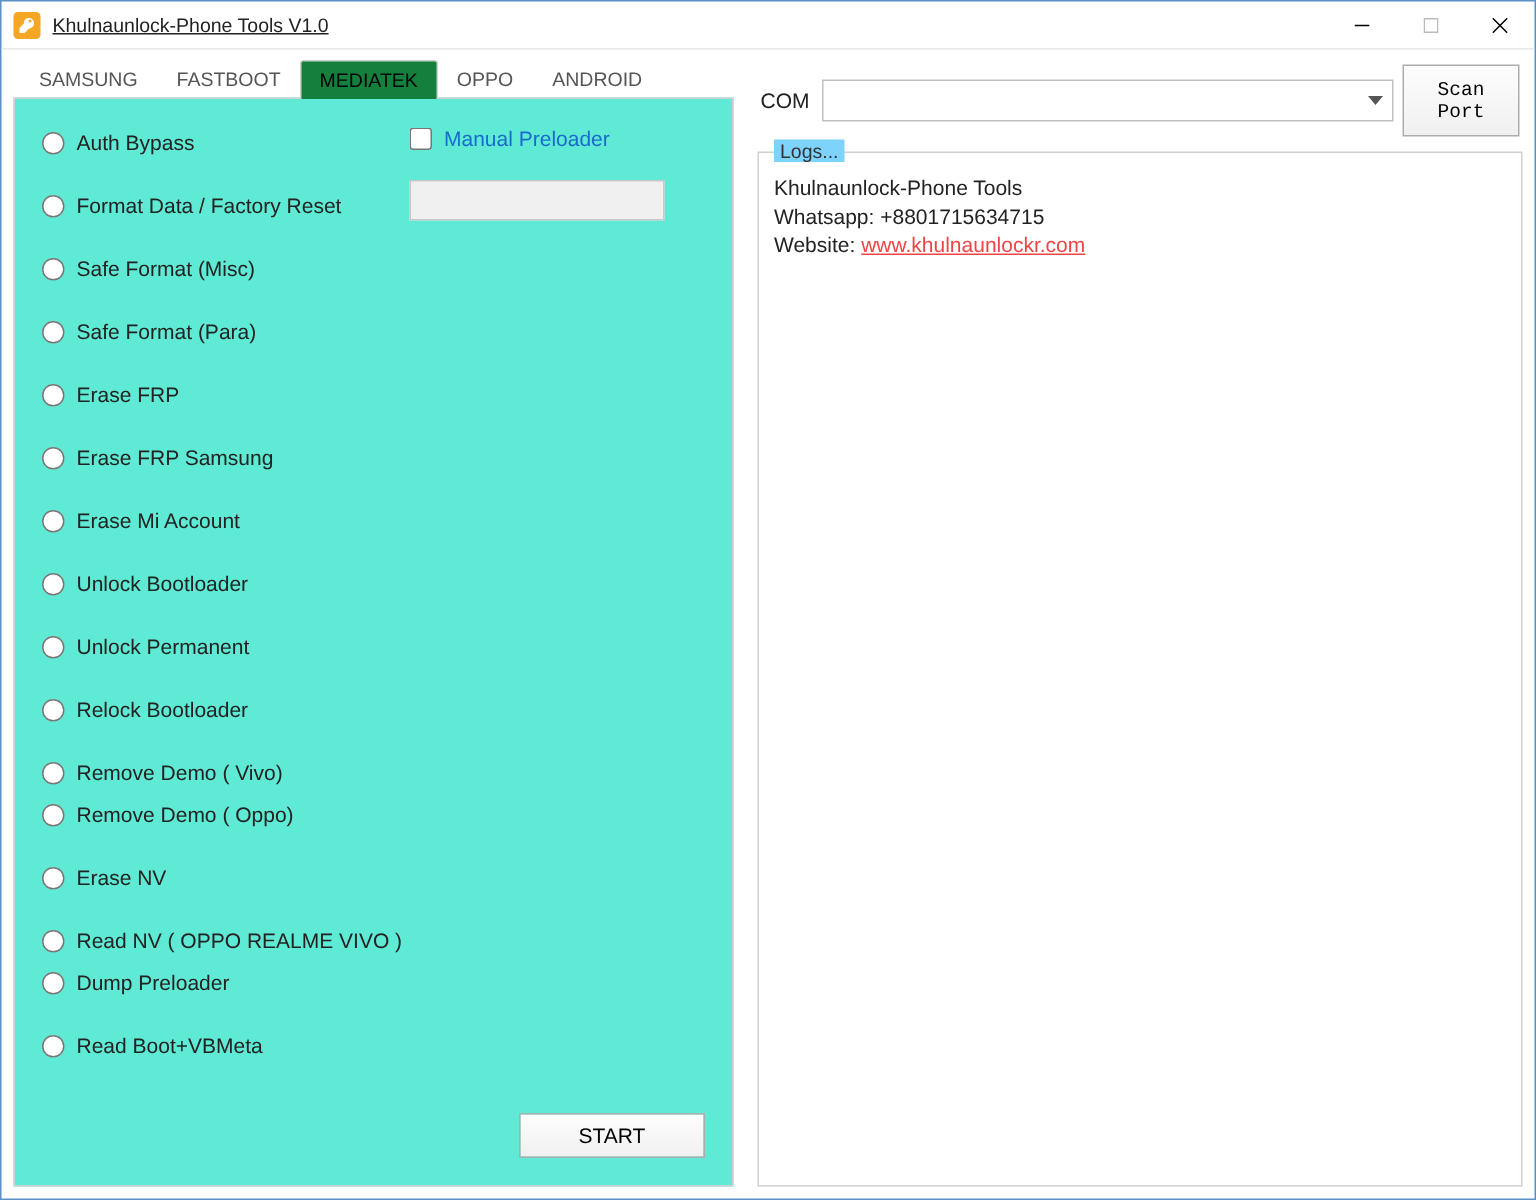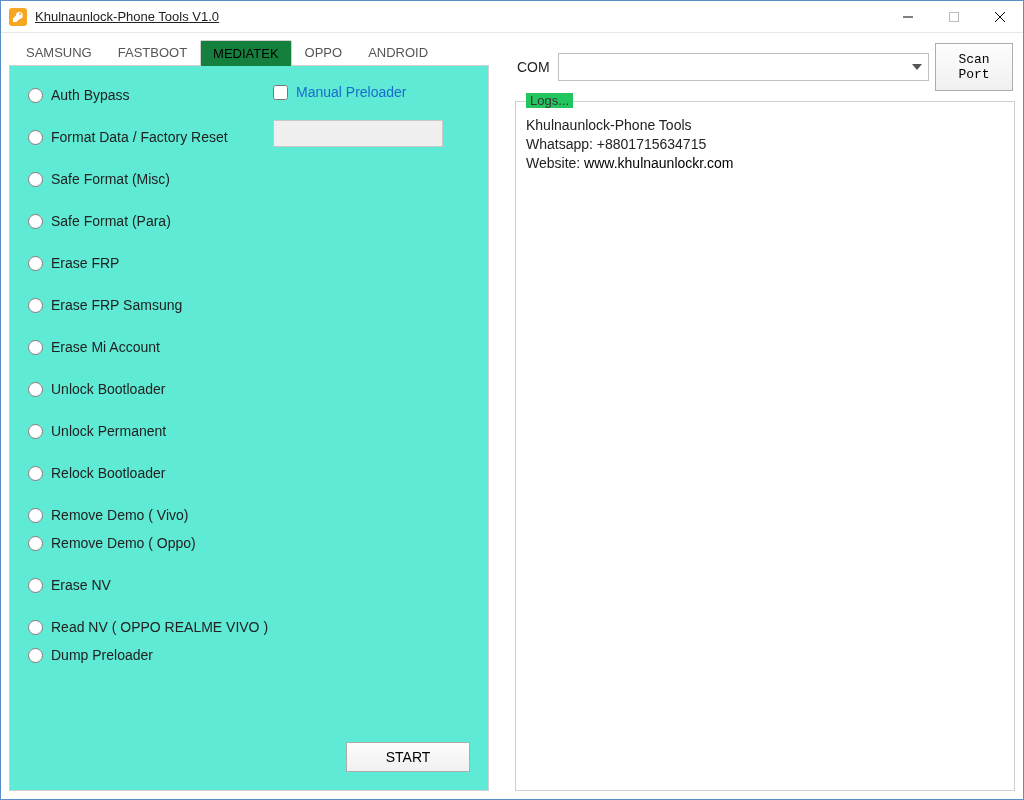--- a/index.html
+++ b/index.html
@@ -6,21 +6,21 @@
   html, body { margin: 0; padding: 0; font-family: "Segoe UI", Tahoma, sans-serif; font-size: 13px; color: #222; background: #fff; }
   .window { width: 1024px; height: 800px; border: 1px solid #5a8fc9; background: #fff; display: flex; flex-direction: column; }
   .titlebar { height: 32px; display: flex; align-items: center; padding: 0 0 0 8px; border-bottom: 1px solid #e8e8e8; text-decoration: underline; }
   .titlebar .icon { width: 18px; height: 18px; background: #f5a623; border-radius: 3px; margin-right: 8px; display: flex; align-items: center; justify-content: center; }
   .titlebar .icon svg { width: 12px; height: 12px; }
   .titlebar .title { flex: 1; font-size: 13px; }
   .winbtns { display: flex; height: 100%; }
   .winbtn { width: 46px; display: flex; align-items: center; justify-content: center; color: #333; }
   .winbtn.disabled { color: #bbb; }
   .winbtn svg { width: 10px; height: 10px; }
-  .content { flex: 1; display: flex; padding: 6px 8px 8px 8px; gap: 10px; }
+  .content { flex: 1; display: flex; padding: 6px 8px 8px 8px; }
   .leftpanel { width: 480px; display: flex; flex-direction: column; }
   .tabs { display: flex; padding-left: 4px; position: relative; z-index: 2; }
   .tab { padding: 5px 12px 5px 12px; font-size: 13px; color: #555; border: 1px solid transparent; border-bottom: none; background: #f0f0f0; border-radius: 2px 2px 0 0; margin-right: 0; cursor: default; }
   .tab.active { background: #15803d; border-color: #d0d0d0; color: #000; position: relative; top: 1px; }
   .tab.inactive { background: transparent; border-color: transparent; color: #555; }
   .tabpage { flex: 1; border: 1px solid #d0d0d0; background: #5eead4; padding: 18px 18px 18px 18px; position: relative; }
   .radio-list { display: flex; flex-direction: column; }
   .radio-row { display: flex; align-items: center; height: 22px; margin-bottom: 20px; }
   .radio-row.tight { margin-bottom: 6px; }
   .radio-row input[type=radio] { width: 15px; height: 15px; margin: 0 8px 0 0; accent-color: #333; cursor: pointer; }
@@ -30,23 +30,23 @@
   .manual-row label { color: #1a6bcc; font-size: 14px; cursor: pointer; }
   .file-input { position: absolute; top: 54px; left: 263px; width: 170px; height: 27px; background: #f0f0f0; border: 1px solid #c8c8c8; }
   .start-btn { position: absolute; right: 18px; bottom: 18px; width: 124px; height: 30px; background: linear-gradient(#fdfdfd,#f0f0f0); border: 1px solid #adadad; font-size: 14px; cursor: pointer; }
   .rightpanel { flex: 1; display: flex; flex-direction: column; margin-left: 16px; }
   .comrow { display: flex; align-items: center; padding: 4px 2px 10px 2px; gap: 6px; }
   .comlabel { font-size: 14px; margin-right: 2px; }
   .comselect { flex: 1; height: 28px; border: 1px solid #c0c0c0; background: #fff; display: flex; align-items: center; justify-content: flex-end; padding: 0 6px; cursor: pointer; }
   .comselect svg { width: 10px; height: 6px; }
   .scanbtn { width: 78px; height: 48px; background: linear-gradient(#fdfdfd,#f0f0f0); border: 1px solid #adadad; font-size: 13px; cursor: pointer; font-family: Liberation Mono, monospace; }
   .logbox { flex: 1; border: 1px solid #d0d0d0; background: #fff; position: relative; }
-  .loglegend { position: absolute; top: -9px; left: 10px; background: #22c55e; padding: 0 4px; font-size: 13px; color: #333; }
+  .loglegend { position: absolute; top: -9px; left: 10px; background: #7dd3fc; padding: 0 4px; font-size: 13px; color: #333; }
   .logcontent { padding: 14px 10px 10px 10px; font-size: 14px; line-height: 1.35; }
-  .logcontent a { color: #000000; }
+  .logcontent a { color: #ef4444; text-decoration: underline; }
 </style>
 </head>
 <body>
 
 <div class="window">
 
   <div class="titlebar">
     <div class="icon">
       <svg viewBox="0 0 24 24">
           <path fill="#fff" d="M14 2a6 6 0 0 0-5.9 7.1L2 15.2V22h6.8l6.1-6.1A6 6 0 1 0 14 2zm2 6a2 2 0 1 1 0-4 2 2 0 0 1 0 4z"></path>
@@ -138,20 +138,24 @@
               <label>Erase NV</label>
             </div>
           <div class="radio-row tight">
               <input type="radio" name="mtk" style="">
               <label>Read NV ( OPPO REALME VIVO )</label>
             </div>
           <div class="radio-row">
               <input type="radio" name="mtk" style="">
               <label>Dump Preloader</label>
             </div>
+          <div class="radio-row" style="margin-bottom:0">
+              <input type="radio" name="mtk" style="">
+              <label>Read Boot+VBMeta</label>
+            </div>
         </div>
 
         <div class="manual-row">
           <input type="checkbox" style="">
           <label>Manual Preloader</label>
         </div>
 
         <div class="file-input"></div>
 
         <button class="start-btn">START</button>

